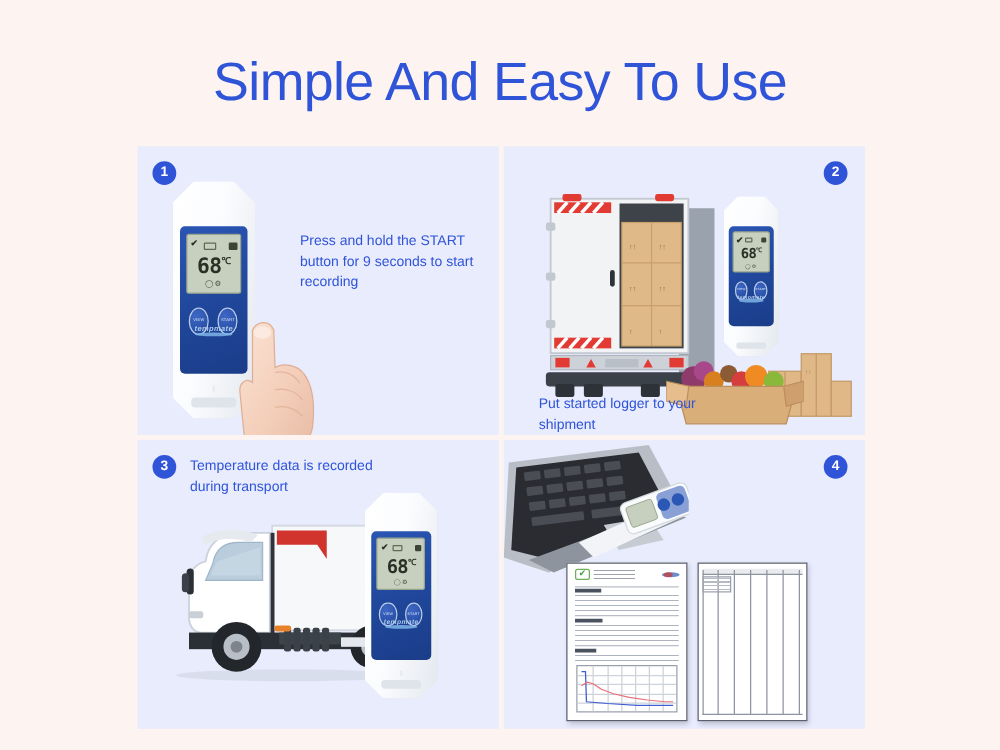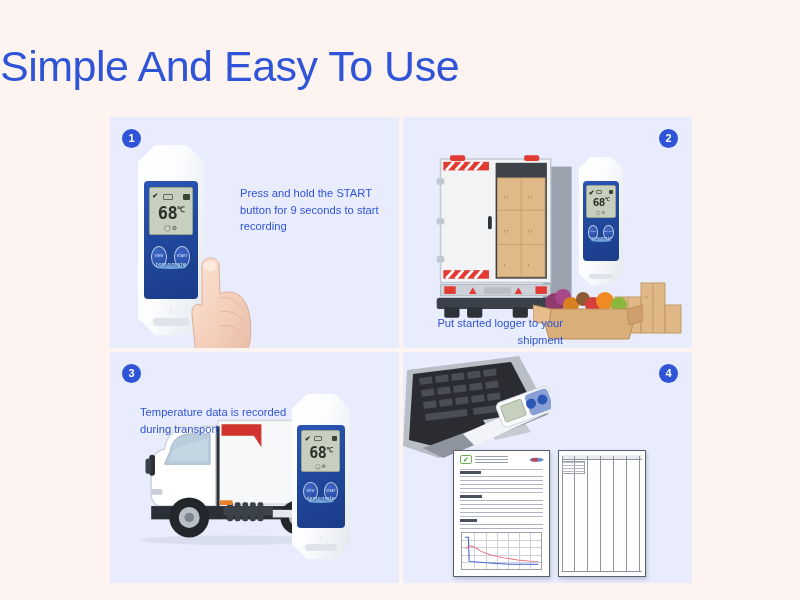--- a/index.html
+++ b/index.html
@@ -12,21 +12,21 @@
     overflow: hidden;
     position: relative;
   }
 
   
   #page-title {
     position: absolute;
     top: 42px;
     left: 0;
     width: 800px;
-    text-align: left;
+    text-align: center;
     font-size: 43px;
     font-weight: 400;
     letter-spacing: -0.5px;
     color: #2f54d8;
     font-family: "Liberation Sans", sans-serif;
   }
 
   
   #panel-grid {
     position: absolute;
@@ -345,21 +345,21 @@
       <path d="M40 62 C48 60, 57 63, 62 70" fill="none" stroke="#e3b59d" stroke-width="1"></path>
       <path d="M40 76 C48 74, 57 77, 62 83" fill="none" stroke="#e3b59d" stroke-width="1"></path>
       <ellipse cx="30" cy="16" rx="7" ry="5" fill="#fdeee5" opacity=".8"></ellipse>
     </svg>
   </div>
 
   <div class="panel">
 
     <div class="badge badge-tr">2</div>
 
-    <div class="caption" style="left:0; top:198px; width:160px;text-align:right;">Put started logger to your shipment</div>
+    <div class="caption" style="left:28px; top:198px; width:160px;">Put started logger to your shipment</div>
 
     <svg class="p2-truck" viewBox="0 0 200 180" style="left:28px; top:32px; width:190px; height:172px;">
       <rect x="118" y="18" width="30" height="140" fill="#9aa3ad"></rect>
       <rect x="10" y="10" width="116" height="130" fill="#f1f3f5" stroke="#c2c8d0" stroke-width="1.5"></rect>
       <rect x="68" y="14" width="54" height="122" fill="#3e4349"></rect>
       <rect x="70" y="30" width="50" height="104" fill="#dfb987"></rect>
       <rect x="70" y="30" width="50" height="104" fill="none" stroke="#c79f6d" stroke-width="1"></rect>
       <line x1="95" y1="30" x2="95" y2="134" stroke="#c79f6d" stroke-width="1"></line>
       <line x1="70" y1="64" x2="120" y2="64" stroke="#c79f6d" stroke-width="1"></line>
       <line x1="70" y1="100" x2="120" y2="100" stroke="#c79f6d" stroke-width="1"></line>
@@ -460,21 +460,21 @@
         </div>
       </div>
       <div class="slot"></div>
     </div>
   </div>
 
   <div class="panel">
 
     <div class="badge badge-tl">3</div>
 
-    <div class="caption" style="left:30px; top:13px; width:160px;margin-top:39px;">Temperature data is recorded during transport</div>
+    <div class="caption" style="left:42px; top:13px; width:160px;">Temperature data is recorded during transport</div>
 
     <svg style="position:absolute; left:26px; top:54px; width:190px; height:145px; z-index:10;" viewBox="0 0 200 150">
       <ellipse cx="100" cy="140" rx="95" ry="5" fill="#d3d8e6" opacity=".7"></ellipse>
       <rect x="86" y="14" width="112" height="88" fill="#f7f8fa" stroke="#d3d8e0" stroke-width="1.5"></rect>
       <polygon points="90,18 132,18 132,42 124,30 90,30" fill="#d0342c"></polygon>
       <rect x="82" y="20" width="6" height="86" fill="#30343a"></rect>
       <path d="M30 44 C32 28, 44 20, 58 20 L84 20 L84 104 L26 104
                C20 104, 16 98, 16 92 L16 62 C16 52, 22 46, 30 44 Z" fill="#ffffff" stroke="#ccd2da" stroke-width="1.5"></path>
       <path d="M36 46 C38 34, 46 28, 58 28 L78 28 L78 60 L30 60 Z" fill="#b9cddd" stroke="#9fb5c8" stroke-width="1"></path>
       <path d="M40 44 L76 32 L76 56 L34 56 Z" fill="#cddce8" opacity=".6"></path>

